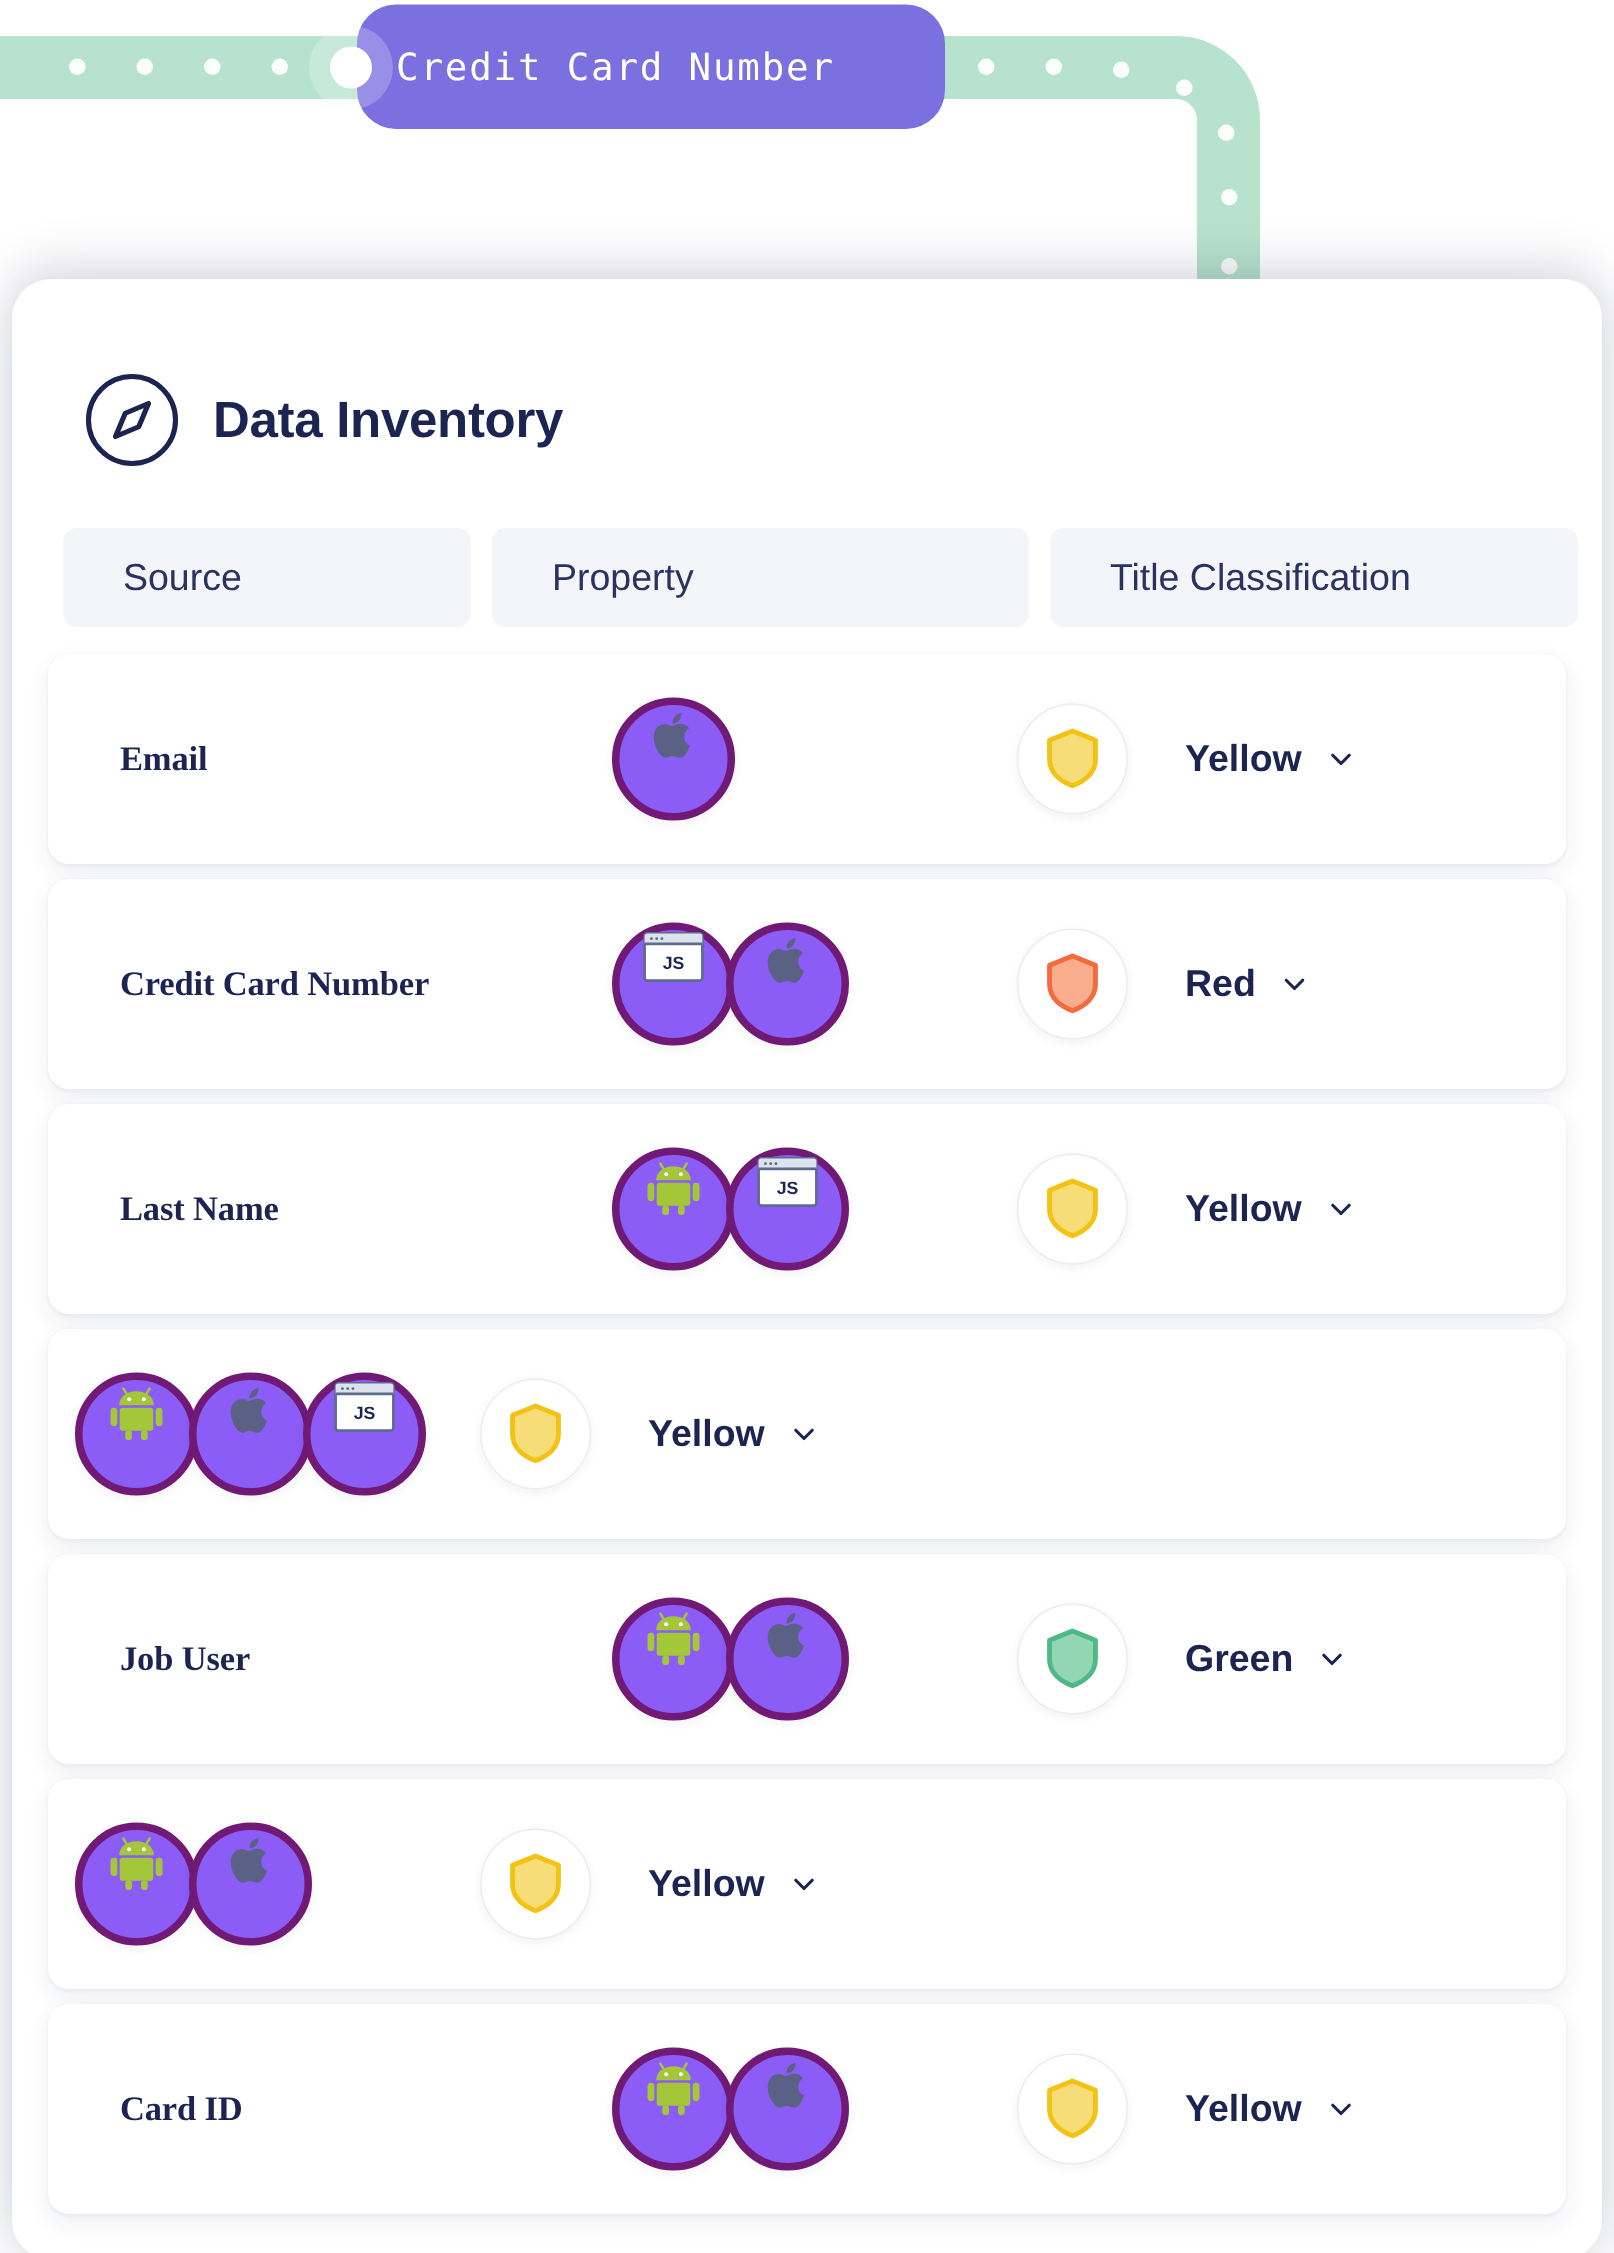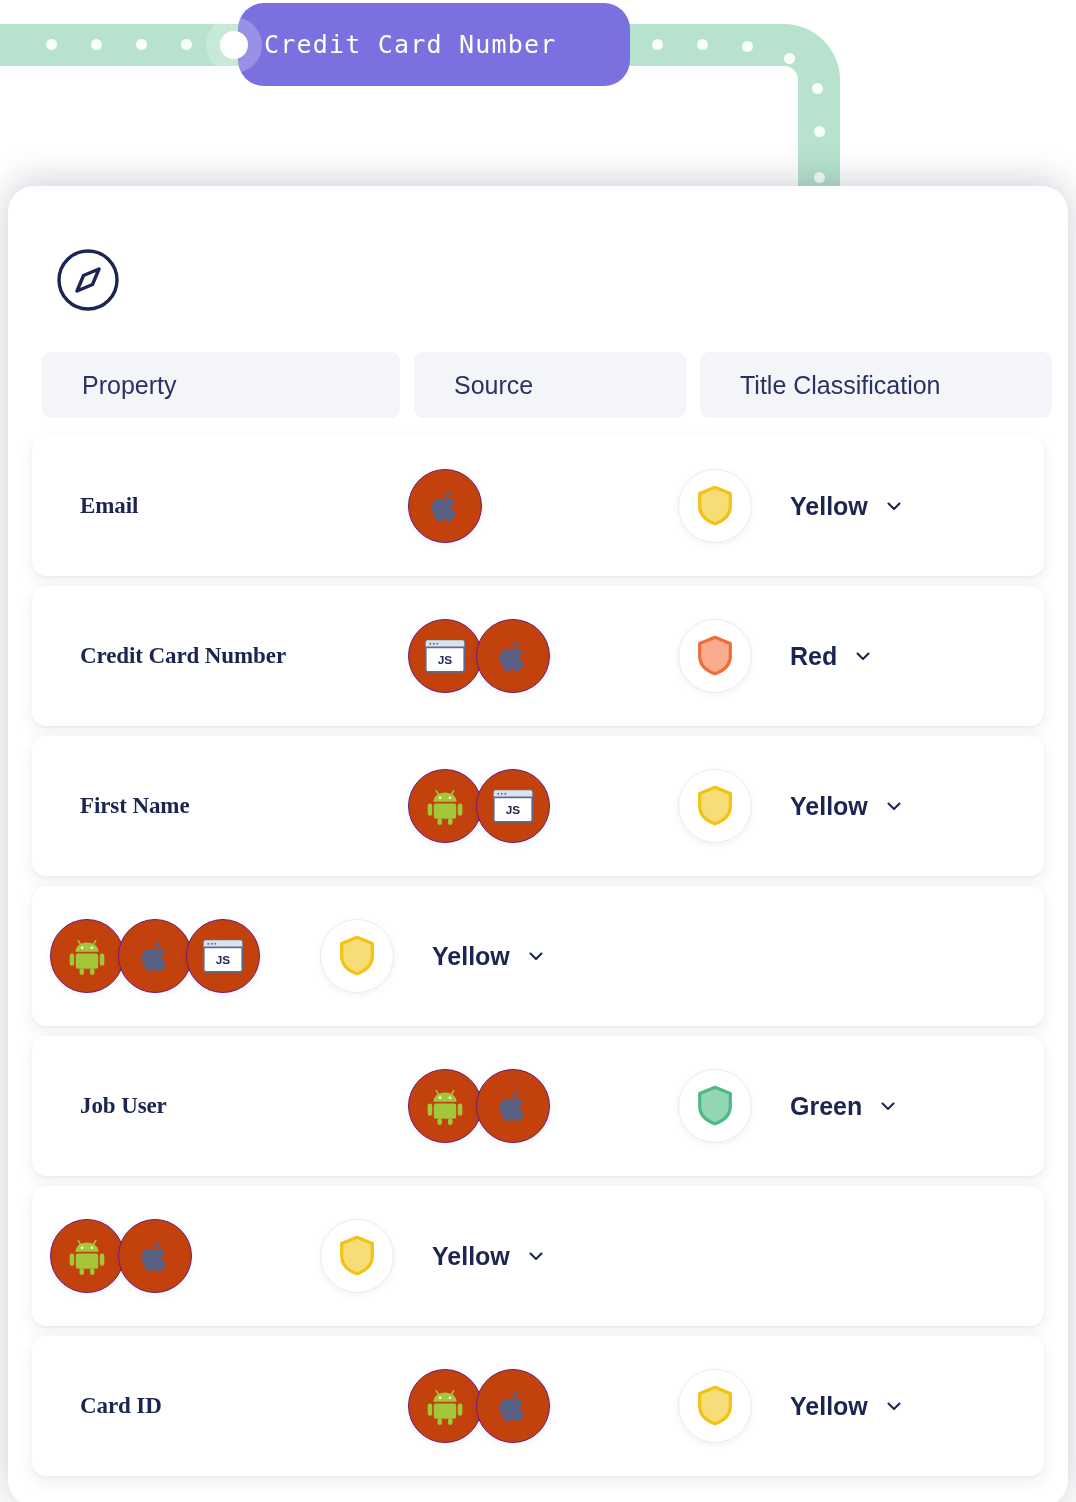--- a/index.html
+++ b/index.html
@@ -142,24 +142,24 @@
   }
   .cell-risk{
     flex:1;
     display:flex; align-items:center;
     padding-left:16px;
   }
 
   
   .chip{
     width:72px;height:72px;border-radius:50%;
-    background:#c2410c;
-    border:1px solid #701a75;
+    background:#8b5cf6;
+    border:5px solid #701a75;
     box-shadow:0 2px 7px rgba(28,37,81,.06);
-    display:flex; align-items:center; justify-content:center;
+    display:flex; justify-content:center;
     margin-right:-6px;
     flex:0 0 auto;
     position:relative;
   }
   .chip + .chip{ margin-left:0; }
 
   
   .risk-chip{
     width:72px;height:72px;border-radius:50%;
     background:#ffffff;
@@ -205,25 +205,26 @@
 
 <div class="card">
 
   <div class="card-head">
     <span class="compass">
       <svg viewBox="0 0 64 64" width="64" height="64">
         <circle cx="32" cy="32" r="29" fill="none" stroke="#1c2551" stroke-width="3.4"></circle>
         <path d="M43 21 L36.5 36.5 L21 43 L27.5 27.5 Z" fill="none" stroke="#1c2551" stroke-width="3.4" stroke-linejoin="round"></path>
       </svg>
     </span>
+    <span class="card-title">Data Inventory</span>
   </div>
 
   <div class="col-head">
+    <div class="ch c2">Source</div>
     <div class="ch c1">Property</div>
-    <div class="ch c2">Source</div>
     <div class="ch c3">Title Classification</div>
   </div>
 
   <div class="rows" id="rows">
       <div class="row">
         <div class="cell-prop">Email</div>
         <div class="cell-src">
           <span class="chip">
             <span style="display: flex;">
               <svg viewBox="0 0 48 48" width="40" height="40">
@@ -280,21 +281,21 @@
               <path d="M20 3.2 L34.6 9.1 V21.2 C34.6 29.4 28.2 35 20 38 C11.8 35 5.4 29.4 5.4 21.2 V9.1 Z" fill="none" stroke="#f26b3c" stroke-width="3.1" stroke-linejoin="round"></path>
             </svg>
           </span>
           <span class="risk-label">Red</span>
           <span class="chev"><svg viewBox="0 0 20 20" width="20" height="20">
               <path d="M4.5 7.5 L10 13 L15.5 7.5" fill="none" stroke="#1c2551" stroke-width="2.1" stroke-linecap="round" stroke-linejoin="round"></path>
             </svg></span>
         </div>
       </div>
       <div class="row">
-        <div class="cell-prop">First Name</div>
+        <div class="cell-prop">Last Name</div>
         <div class="cell-src">
           <span class="chip">
             <span style="display: flex;">
               <svg viewBox="0 0 48 48" width="42" height="42">
                 <line x1="14" y1="6.5" x2="17.6" y2="12.4" stroke="#a4c639" stroke-width="1.9" stroke-linecap="round"></line>
                 <line x1="34" y1="6.5" x2="30.4" y2="12.4" stroke="#a4c639" stroke-width="1.9" stroke-linecap="round"></line>
                 <path fill="#a4c639" d="M10.8 19.2c0-6.4 5.9-10.6 13.2-10.6s13.2 4.2 13.2 10.6H10.8z"></path>
                 <circle cx="18.4" cy="14.6" r="1.5" fill="#ffffff"></circle>
                 <circle cx="29.6" cy="14.6" r="1.5" fill="#ffffff"></circle>
                 <rect x="11.2" y="21.2" width="25.6" height="17.5" rx="2.4" fill="#a4c639"></rect>

